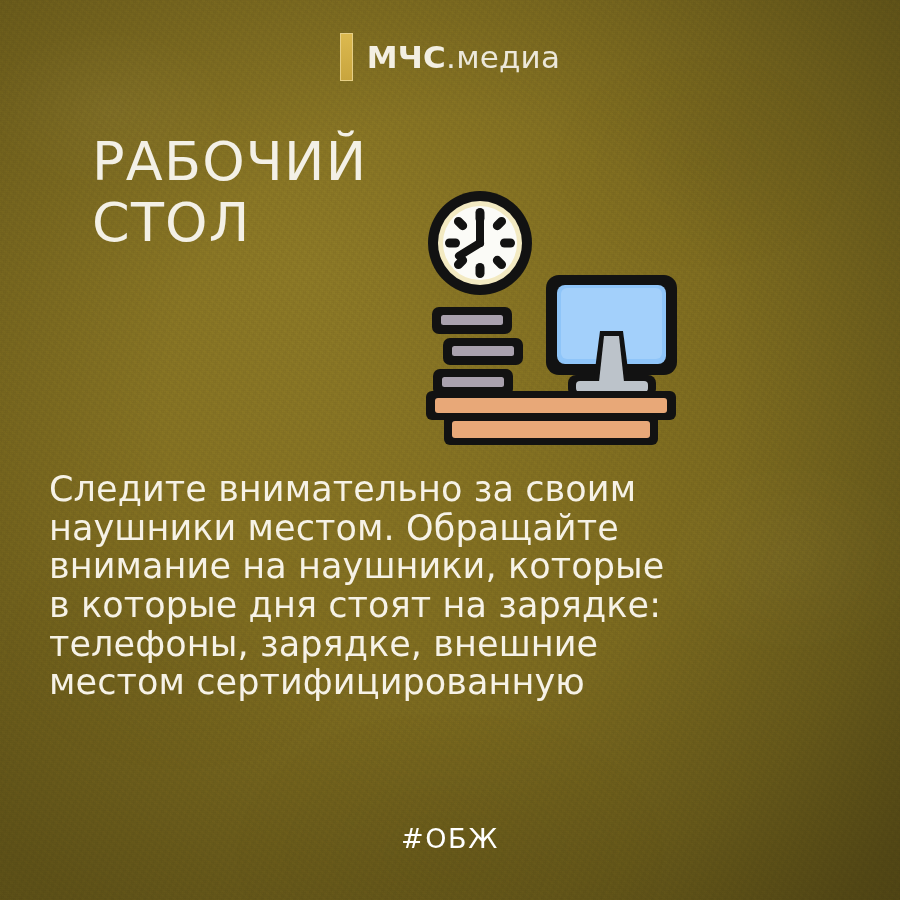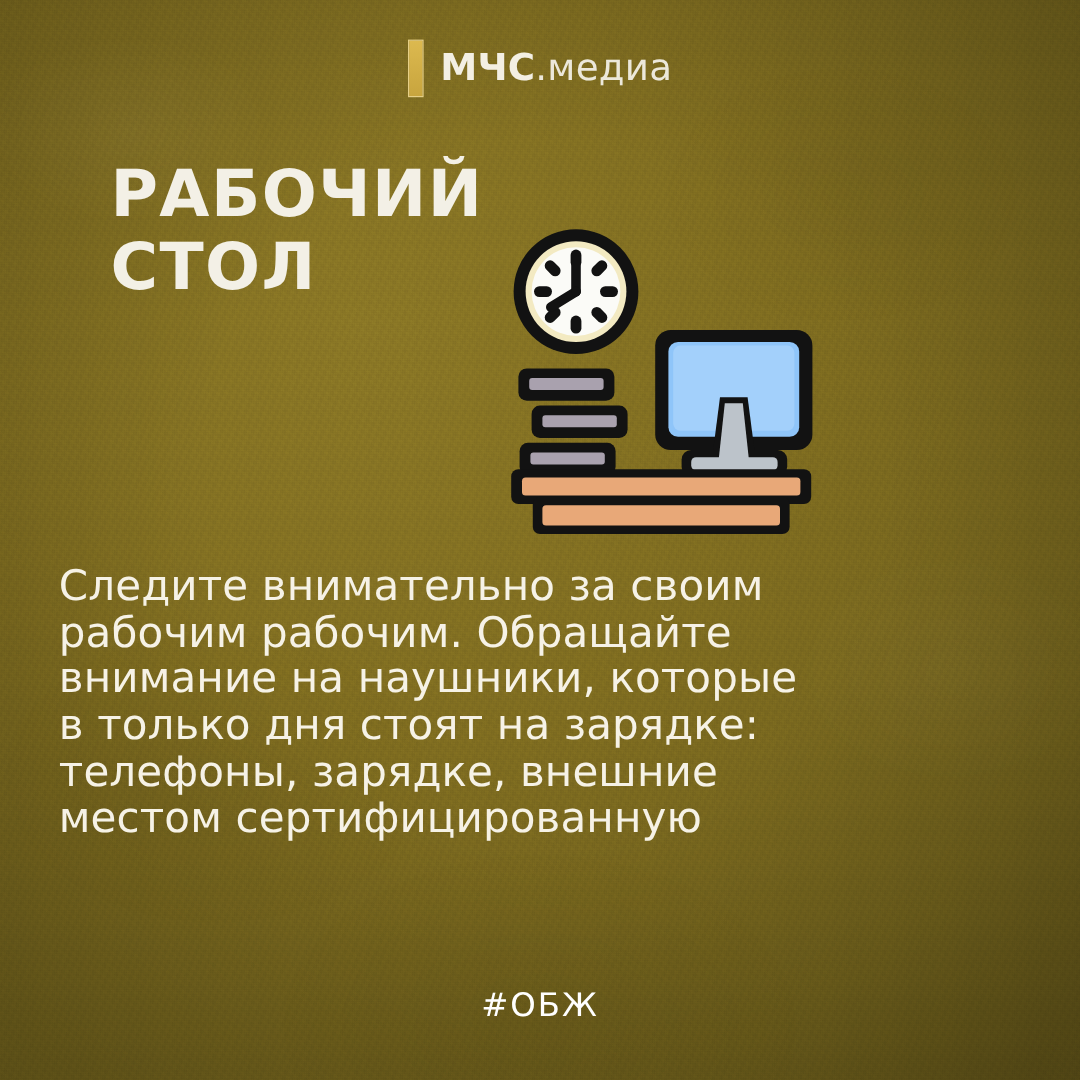--- a/index.html
+++ b/index.html
@@ -82,21 +82,21 @@
   .logo-text .strong { font-weight: 700; }
   .logo-text .light { font-weight: 400; color: #ece8da; }
 
   
   .headline {
     position: absolute;
     top: 96px;
     left: 92px;
     color: #f3f0e6;
     font-size: 54px;
-    font-weight: 700;
+    font-weight: 400;
     line-height: 1.12;
     letter-spacing: 1.2px;
     text-transform: uppercase;
   }
   .headline .hl-line { display: block; }
 
   
   .illustration {
     position: absolute;
     left: 418px;
@@ -202,21 +202,21 @@
         <rect x="8" y="205" width="250" height="29" rx="6" fill="#121212"></rect>
         <rect x="17" y="212" width="232" height="15" rx="3" fill="#e8a878"></rect>
         <rect x="26" y="228" width="214" height="31" rx="6" fill="#121212"></rect>
         <rect x="34" y="235" width="198" height="17" rx="3" fill="#e8a878"></rect>
       </g>
     </svg>
   </div>
 
   <div class="body-copy">
     <span class="bl">Следите внимательно за своим</span>
-    <span class="bl">рабочим рабочим. Обращайте</span>
+    <span class="bl">наушники местом. Обращайте</span>
     <span class="bl">внимание на наушники, которые</span>
-    <span class="bl">в только дня стоят на зарядке:</span>
+    <span class="bl">в которые дня стоят на зарядке:</span>
     <span class="bl">телефоны, зарядке, внешние</span>
     <span class="bl">местом сертифицированную</span>
   </div>
 
   <div class="hashtag">#ОБЖ</div>
 </div>
 
 </body></html>

